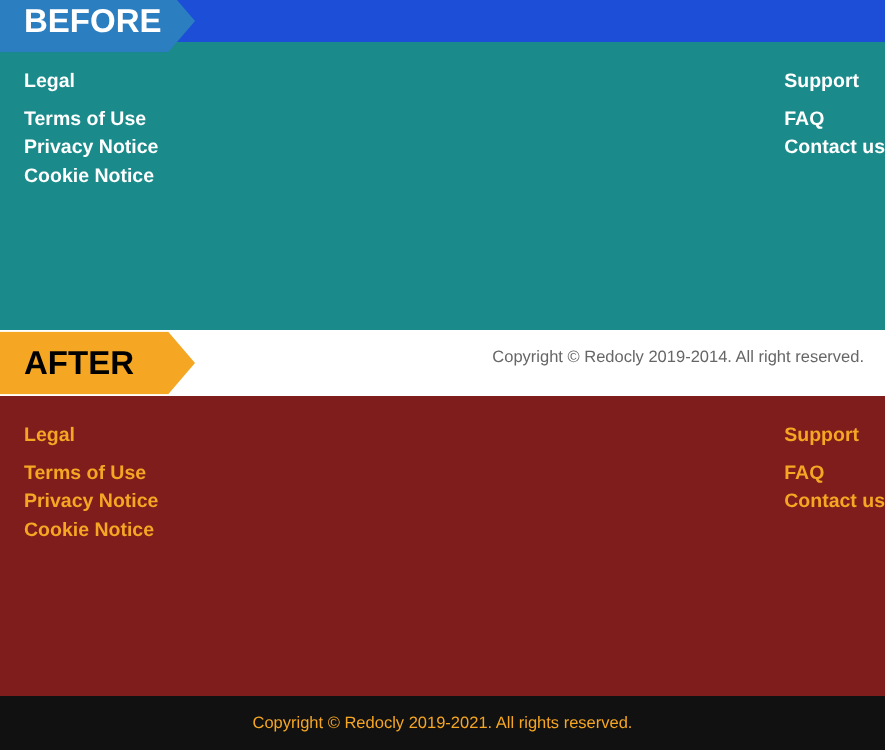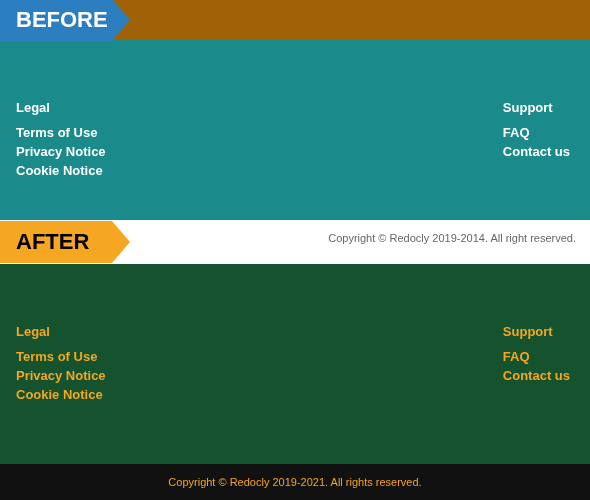--- a/index.html
+++ b/index.html
@@ -17,29 +17,29 @@
       clip-path: polygon(0 0, calc(100% - 18px) 0, 100% 50%, calc(100% - 18px) 100%, 0 100%);
       min-width: 130px;
     }
     .before-section {
       background: #1a8a8a;
       width: 590px;
       height: 220px;
       position: relative;
     }
     .before-banner {
-      background: #a16207;
-      height: 40px;
+      background: #1d4ed8;
+      height: 28px;
       display: flex;
       align-items: center;
     }
 
     
     .after-section {
-      background: #14532d;
+      background: #7f1d1d;
       width: 590px;
       height: 280px;
       position: relative;
     }
     .after-banner {
       background: white;
       height: 44px;
       display: flex;
       align-items: center;
     }
@@ -58,22 +58,21 @@
       right: 14px;
       top: 12px;
       color: #666;
       font-size: 11px;
     }
 
     
     .footer-content {
       display: flex;
       justify-content: space-between;
-      padding: 18px 20px 10px 16px;
-      margin-top: 42px;
+      padding: 18px 0 10px 16px;
     }
 
     
     .before-footer-col .col-header {
       color: white;
       font-size: 13px;
       font-weight: bold;
       margin-bottom: 10px;
     }
     .before-footer-col .col-link {

